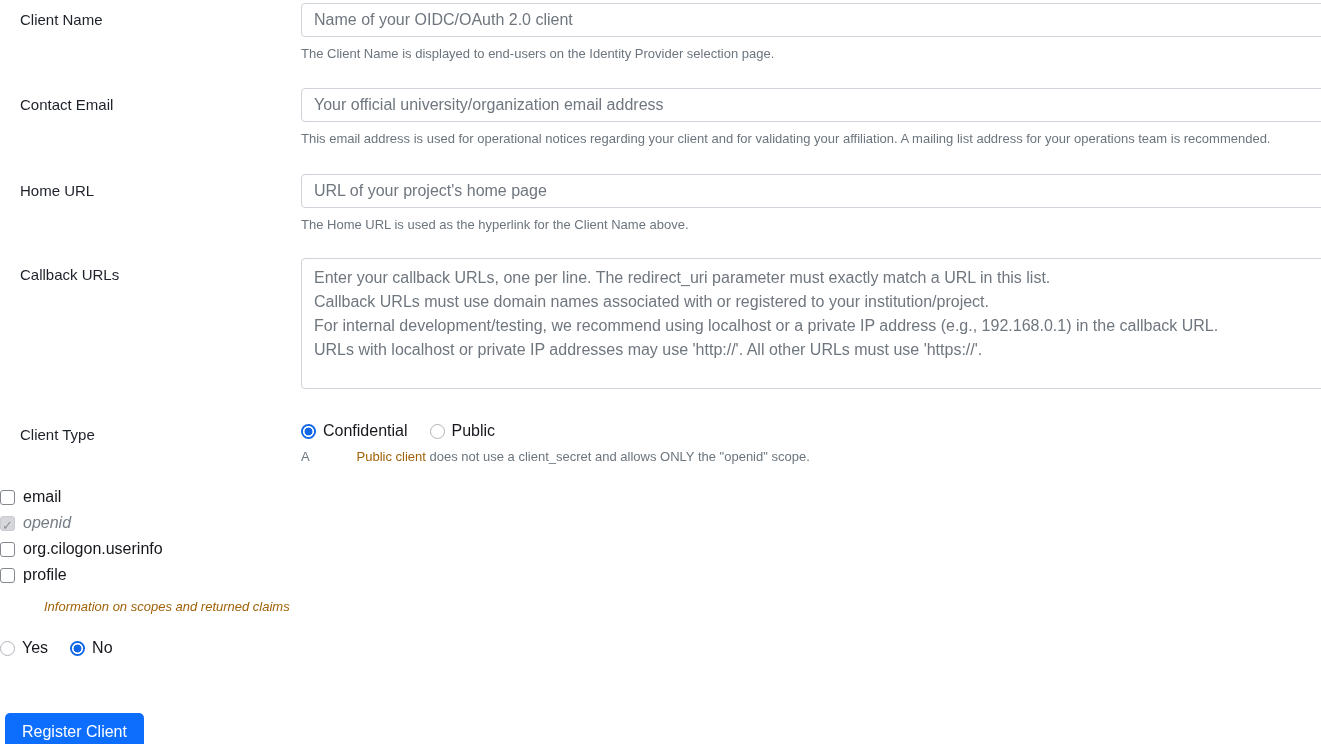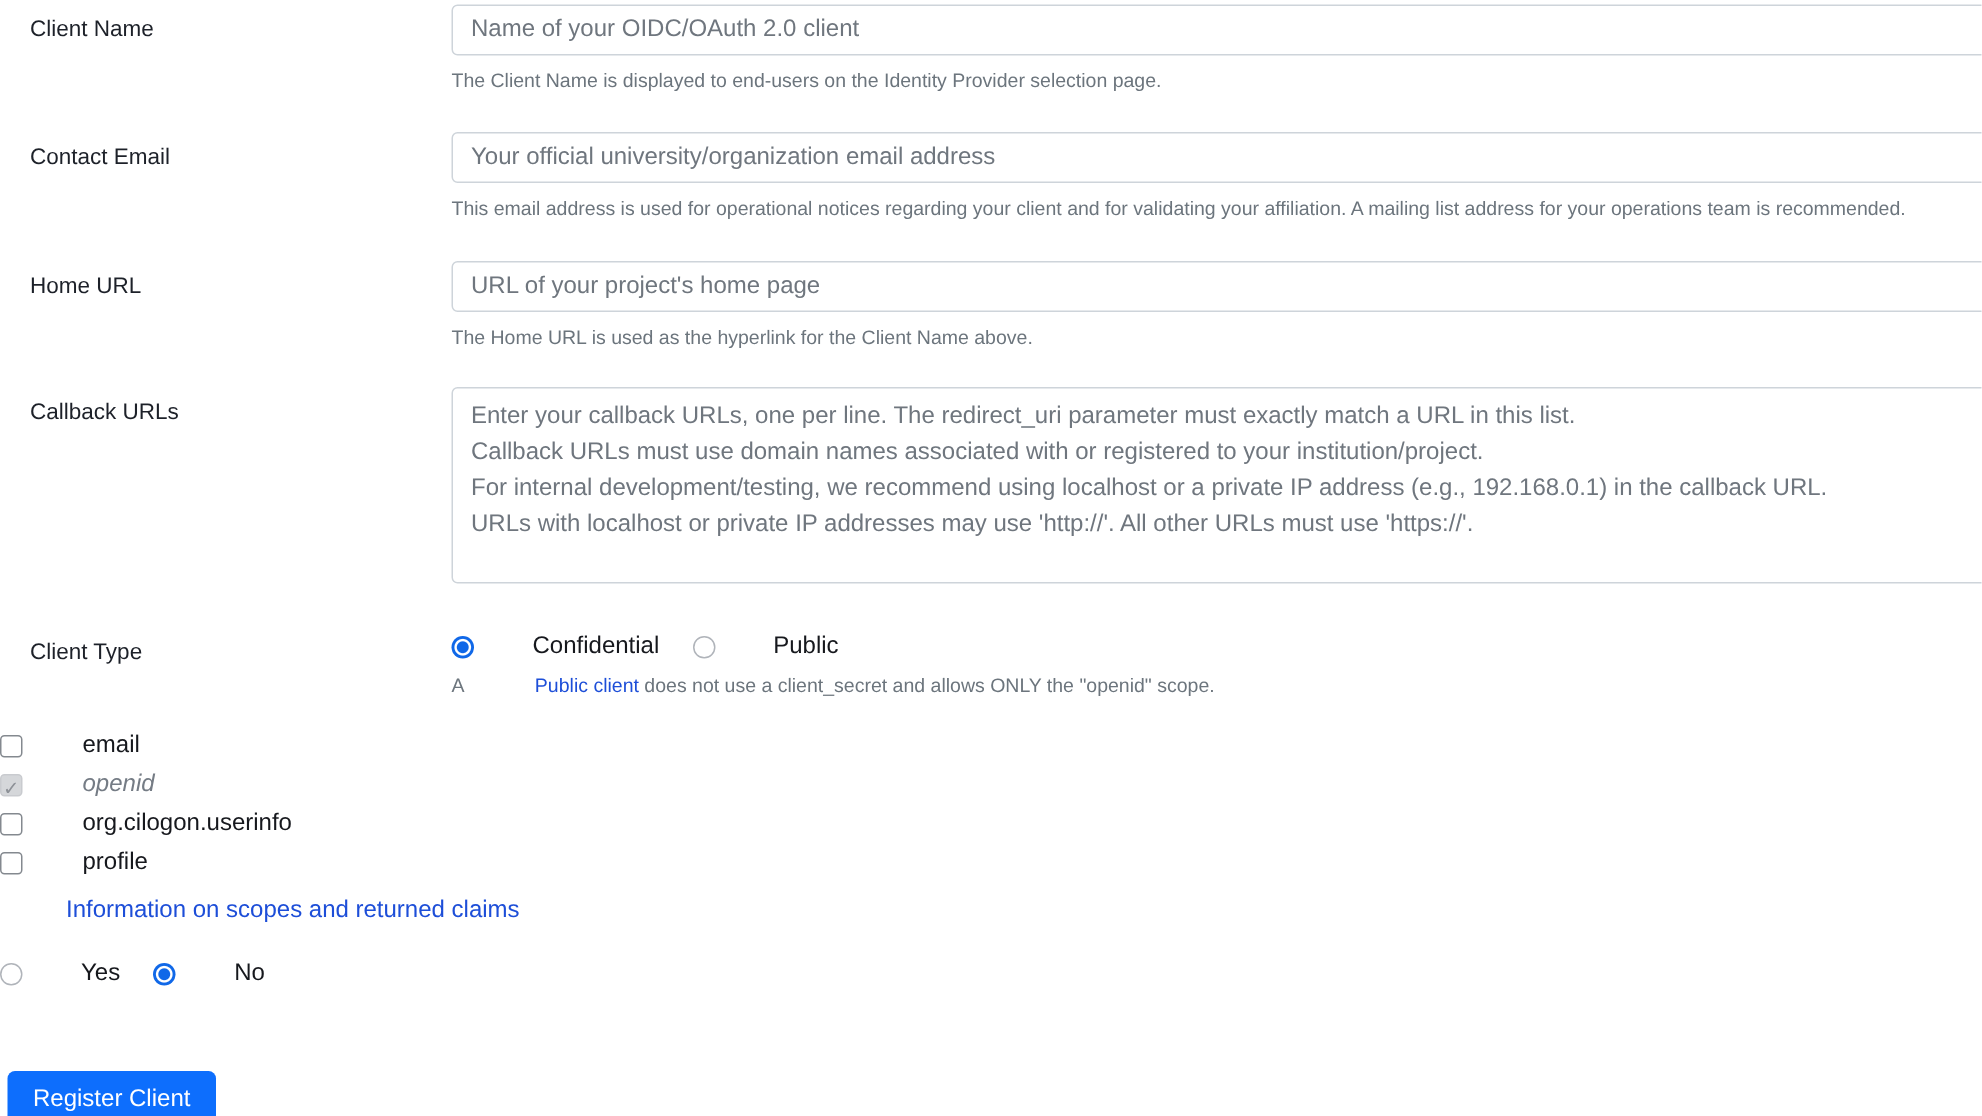--- a/index.html
+++ b/index.html
@@ -56,21 +56,21 @@
   }
 
   .help {
     margin-top: 8px;
     font-size: 13px;
     line-height: 17px;
     color: #6c757d;
     white-space: nowrap;
   }
   .help a, .info-link {
-    color: #1d4ed8;
+    color: #a16207;
     text-decoration: none;
     cursor: pointer;
     padding-left: 44px;
   }
 
   .mb1 { margin-bottom: 26px; }
   .mb2 { margin-bottom: 27px; }
   .mb3 { margin-bottom: 25px; }
   .mb4 { margin-bottom: 29px; }
   .mb5 { margin-bottom: 20px; }
@@ -80,21 +80,20 @@
   
   .choice-row { display: flex; align-items: center; padding-top: 2px; }
   .choice {
     display: inline-flex;
     align-items: center;
     margin-right: 22px;
     cursor: pointer;
     font-size: 16px;
     color: #16181d;
     line-height: 22px;
-    gap: 32px;
   }
   .radio {
     width: 15px; height: 15px;
     border-radius: 50%;
     border: 1px solid #b0b4ba;
     background: #fff;
     margin-right: 7px;
     flex: 0 0 auto;
   }
   .radio.checked {
@@ -122,22 +121,23 @@
   .choice.disabled .choice-label { color: #757c85; font-style: italic; }
   .choice.disabled .checkbox { background: #d5d7da; border-color: #c9cbcf; }
 
   .scopes-list .choice { display: flex; margin: 0 0 2px 0; }
   .scopes-list .choice + .choice { margin-top: 2px; }
   .scope-item { height: 24px; }
 
   .info-link {
     display: inline-block;
     margin-top: 9px;
-    font-size: 16px;
+    font-size: 13px;
     line-height: 17px;
+    font-style: italic;
   }
 
   .submit-btn {
     display: inline-block;
     margin-left: 5px;
     height: 37px;
     padding: 0 17px;
     background: #0d6efd;
     color: #ffffff;
     font-family: "Liberation Sans", "DejaVu Sans", sans-serif;

